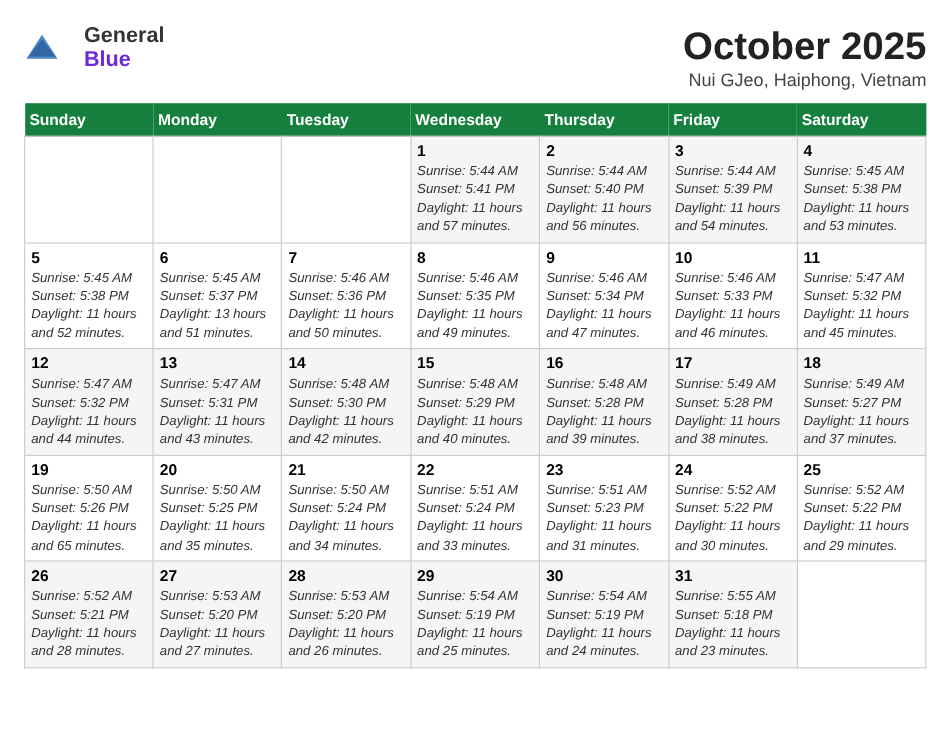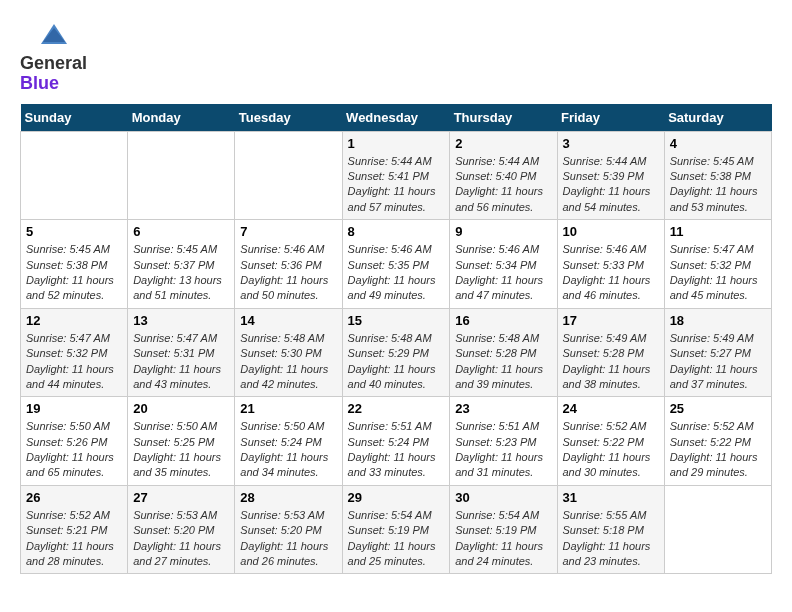--- a/index.html
+++ b/index.html
@@ -12,22 +12,21 @@
     }
     .header {
       display: flex;
       justify-content: space-between;
       align-items: flex-start;
       margin-bottom: 10px;
     }
     .logo {
       display: flex;
       align-items: center;
-      gap: 4px;
-      flex-direction: column;
+      gap: 20px;
     }
     .logo-text {
       font-size: 18px;
       font-weight: bold;
       line-height: 1.1;
     }
     .logo-general { color: #333; }
     .logo-blue { color: #6d28d9; }
     .logo-icon {
       width: 30px;
@@ -45,21 +44,21 @@
       font-size: 15px;
       color: #444;
       margin-top: 2px;
     }
     table {
       width: 100%;
       border-collapse: collapse;
       font-size: 11px;
     }
     thead tr th {
-      background-color: #0c4a6e;
+      background-color: #15803d;
       color: #fff;
       padding: 6px 4px;
       text-align: left;
       font-size: 13px;
       font-weight: bold;
     }
     tbody tr td {
       border: 1px solid #ccc;
       vertical-align: top;
       padding: 4px 5px;
@@ -94,20 +93,24 @@
   <div class="logo">
     <svg class="logo-icon" viewBox="0 0 30 30">
       <polygon points="15,4 28,24 2,24" fill="#2a6ebb" opacity="0.85"></polygon>
       <polygon points="15,8 26,22 4,22" fill="#1a4a8a" opacity="0.5"></polygon>
     </svg>
     <div class="logo-text">
       <span class="logo-general">General</span><br>
       <span class="logo-blue">Blue</span>
     </div>
   </div>
+  <div class="title-block">
+    <div class="month-title">October 2025</div>
+    <div class="location">Nui GJeo, Haiphong, Vietnam</div>
+  </div>
 </div>
 
 <table>
   <thead>
     <tr>
     <th>Sunday</th>
         <th>Monday</th>
         <th>Tuesday</th>
         <th>Wednesday</th>
         <th>Thursday</th>

